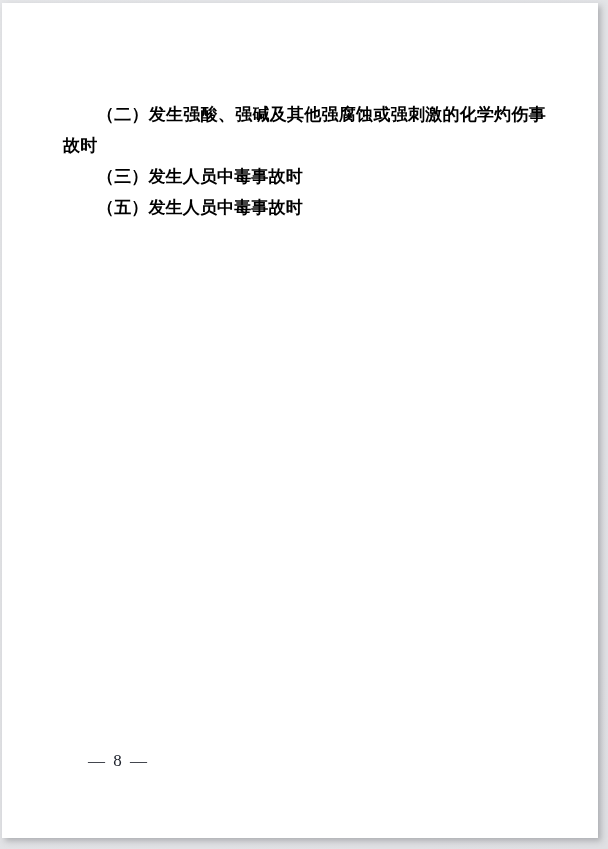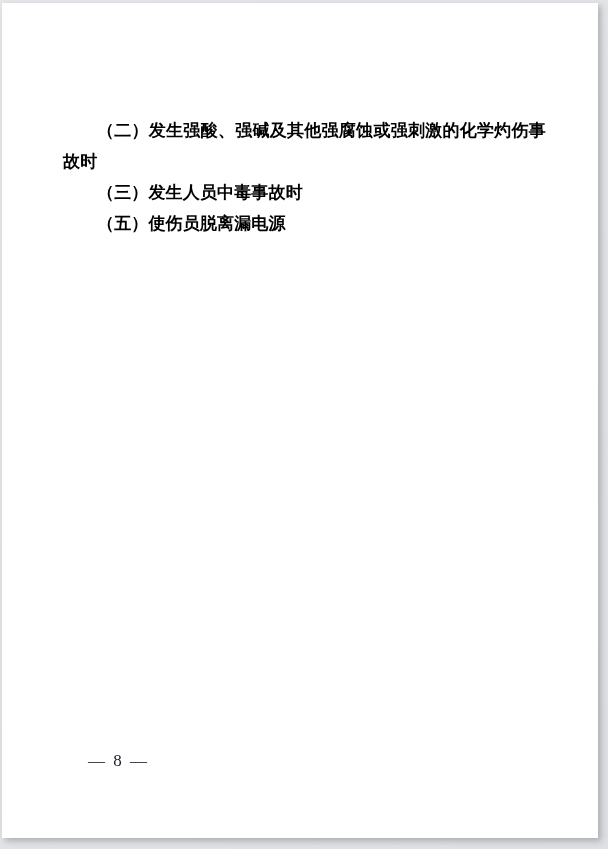--- a/index.html
+++ b/index.html
@@ -22,21 +22,21 @@
     left: 2px;
     top: 3px;
     width: 596px;
     height: 835px;
     background: #ffffff;
     box-shadow: 3px 3px 6px rgba(110, 112, 118, 0.45);
   }
   .content {
     position: absolute;
     left: 61px;
-    top: 112px;
+    top: 96px;
     width: 483px;
     font-size: 17px;
     line-height: 31px;
     letter-spacing: 0.15px;
     color: #1b1b1b;
     text-align: justify;
   }
   .content p {
     margin: 0;
     padding: 0;
@@ -59,19 +59,19 @@
 </style>
 </head>
 <body>
 
 <div class="canvas">
   <div class="sheet">
 
     <div class="content">
       <p class="heading">（二）发生强酸、强碱及其他强腐蚀或强刺激的化学灼伤事故时</p>
       <p class="heading">（三）发生人员中毒事故时</p>
-      <p class="heading">（五）使伤员脱离漏电源</p>
+      <p class="heading">（五）发生人员中毒事故时</p>
     </div>
 
     <div class="pagenum">— 8 —</div>
 
   </div>
 </div>
 
 </body></html>

